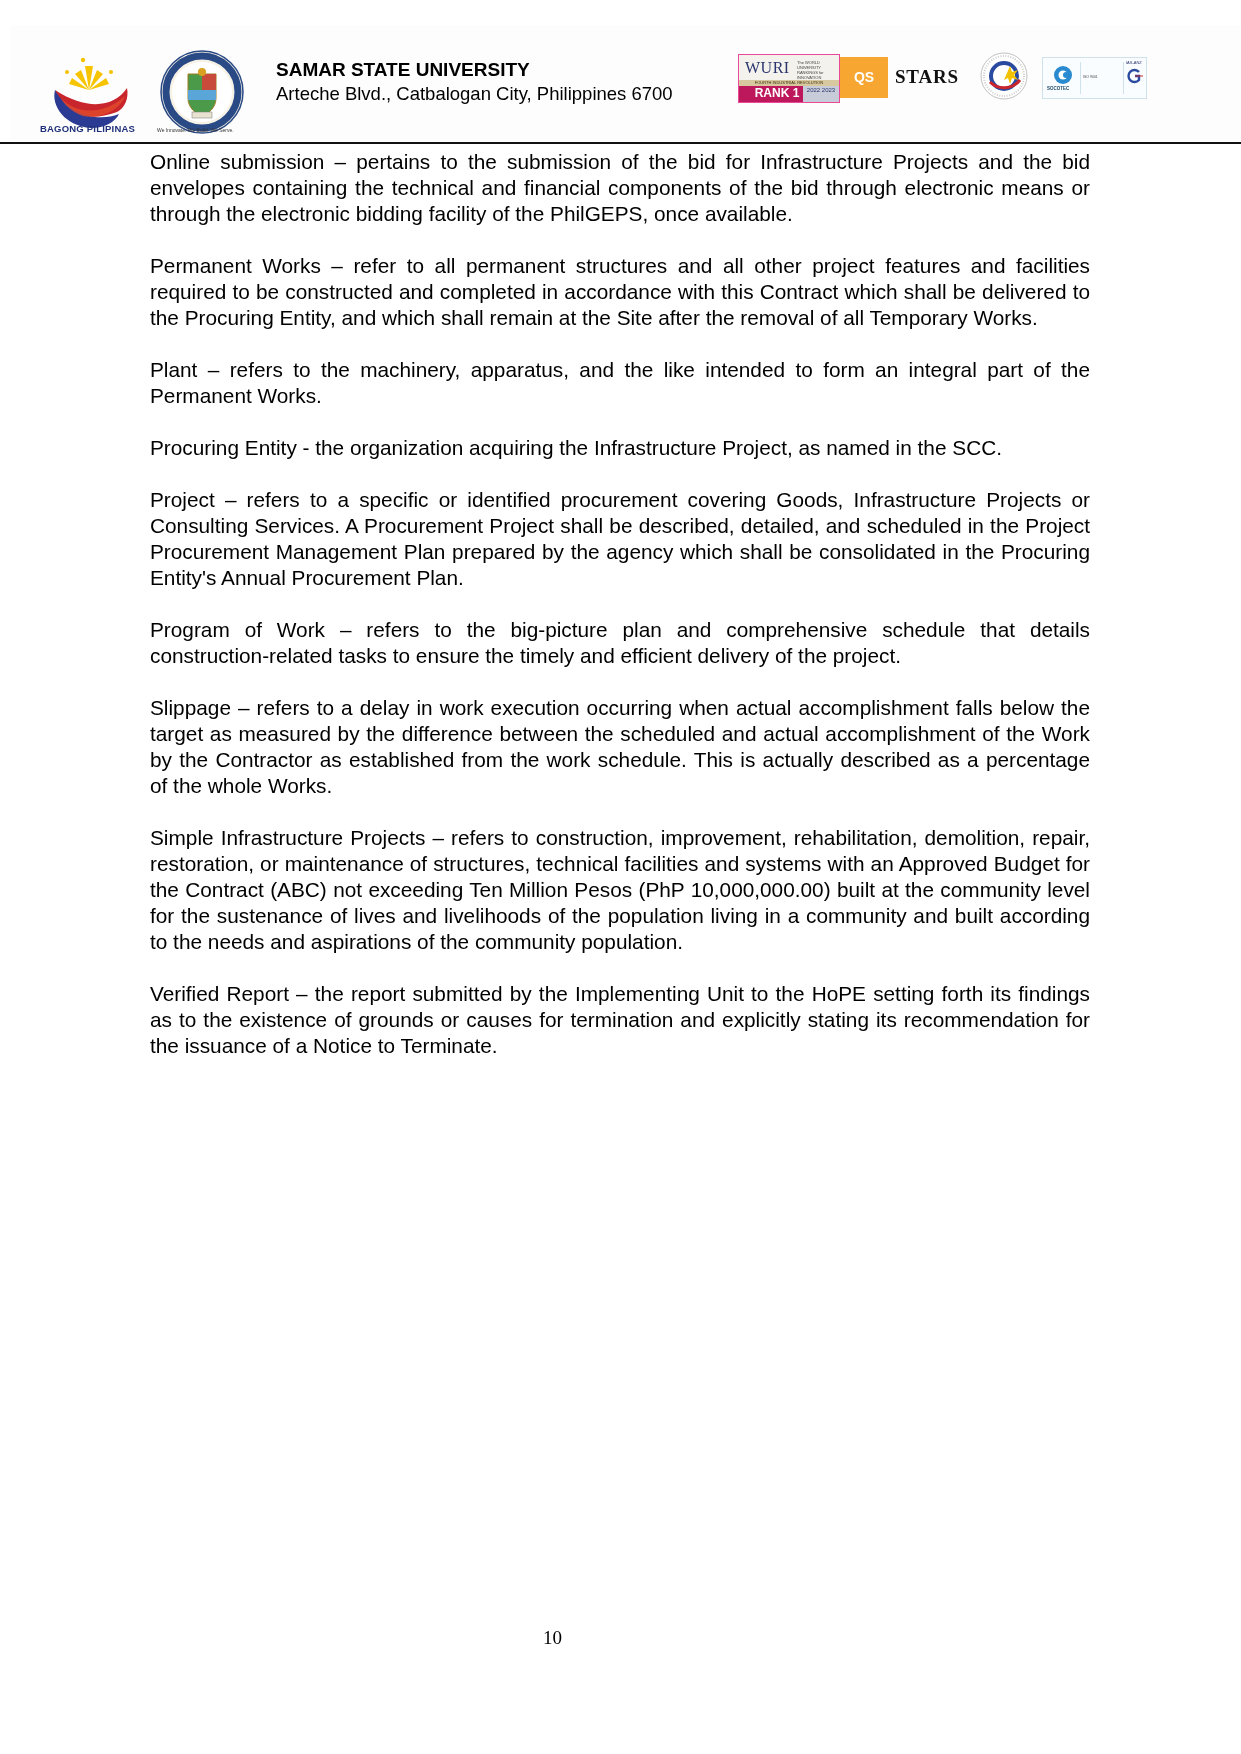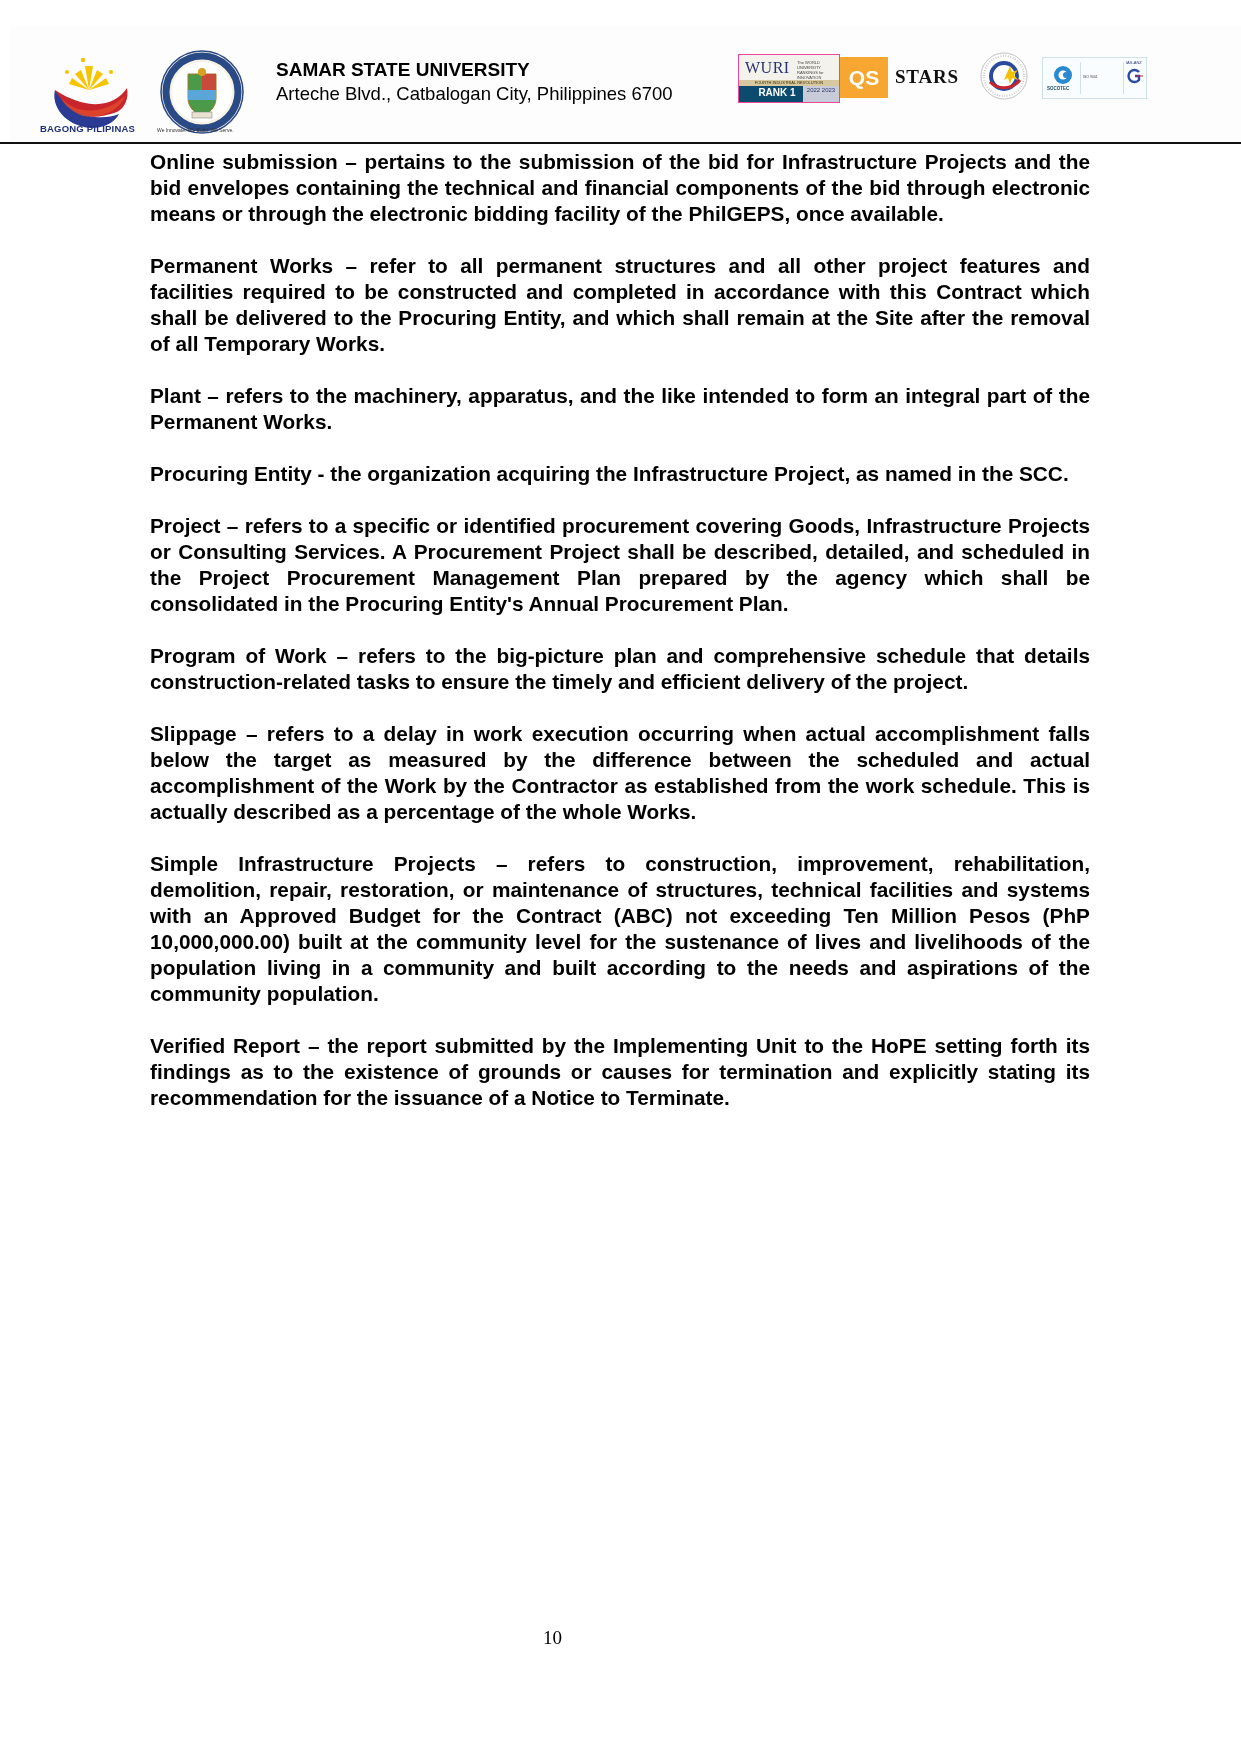--- a/index.html
+++ b/index.html
@@ -19,36 +19,36 @@
   .ssu-tagline { position: absolute; left: 157px; top: 127px; font-size: 5px; color: #333; white-space: nowrap; }
 
   .univ-name { position: absolute; left: 276px; top: 59px; font-size: 19px; font-weight: bold; white-space: nowrap; }
   .univ-address { position: absolute; left: 276px; top: 83px; font-size: 18.5px; white-space: nowrap; }
 
   
   .wuri { position: absolute; left: 738px; top: 54px; width: 100px; height: 47px; border: 1px solid #ec4899; background: #f4f2ec; }
   .wuri .wuri-text { position: absolute; left: 6px; top: 4px; font-family: "Liberation Serif", serif; font-size: 16px; color: #2a3570; letter-spacing: 0.5px; }
   .wuri .wuri-small { position: absolute; left: 58px; top: 5px; font-size: 4px; color: #444; line-height: 5px; width: 40px; }
   .wuri .wuri-band { position: absolute; left: 0; top: 25px; width: 100px; height: 6px; background: #d8c8a0; font-size: 4px; color: #3b2a00; text-align: center; line-height: 6px; }
-  .wuri .wuri-rank { position: absolute; left: 0; top: 31px; width: 76px; height: 16px; background: #0c4a6e; color: #fff; font-size: 10px; font-weight: bold; text-align: center; line-height: 14px; }
+  .wuri .wuri-rank { position: absolute; left: 0; top: 31px; width: 76px; height: 16px; background: #be185d; color: #fff; font-size: 12px; font-weight: bold; text-align: center; line-height: 14px; }
   .wuri .wuri-year { position: absolute; left: 64px; top: 31px; width: 36px; height: 16px; background: #c8ccd8; color: #2a3570; font-size: 6px; text-align: center; line-height: 8px; }
 
   .qs-box { position: absolute; left: 840px; top: 57px; width: 48px; height: 41px; background: #f7a631; color: #fff;
-            font-weight: bold; font-size: 21px; text-align: center; line-height: 41px; }
+            font-weight: bold; font-size: 14px; text-align: center; line-height: 41px; }
   .qs-stars { position: absolute; left: 895px; top: 66px; font-size: 19px; font-weight: bold; letter-spacing: 0.8px; color: #111; font-family: Liberation Serif, serif; }
 
   .award-seal { position: absolute; left: 980px; top: 52px; width: 48px; height: 48px; }
 
   .socotec { position: absolute; left: 1042px; top: 57px; width: 103px; height: 40px; border: 1px solid #cfe1ea; background: #fafdff; }
   .socotec .soc-label { position: absolute; left: 4px; top: 28px; font-size: 4.5px; font-weight: bold; color: #1c4a6a; }
   .socotec .soc-iso { position: absolute; left: 40px; top: 17px; font-size: 3.5px; color: #444; }
   .socotec .soc-ias { position: absolute; left: 83px; top: 2px; font-size: 4px; color: #2a3570; }
 
   
-  .doc-body { position: absolute; left: 150px; top: 149px; width: 940px; font-size: 20.8px; line-height: 26px; font-weight: bold; }
+  .doc-body { position: absolute; left: 150px; top: 149px; width: 940px; font-size: 20.8px; line-height: 26px; }
   .doc-body p { margin: 0 0 26px 0; text-align: justify; }
   .doc-body p.no-just { text-align: left; }
 
   .page-number { position: absolute; left: 0; width: 1105px; top: 1627px; text-align: center;
                  font-family: "Liberation Serif", serif; font-size: 19px; }
 </style>
 </head>
 <body>
 
 <div class="header-band"></div>

